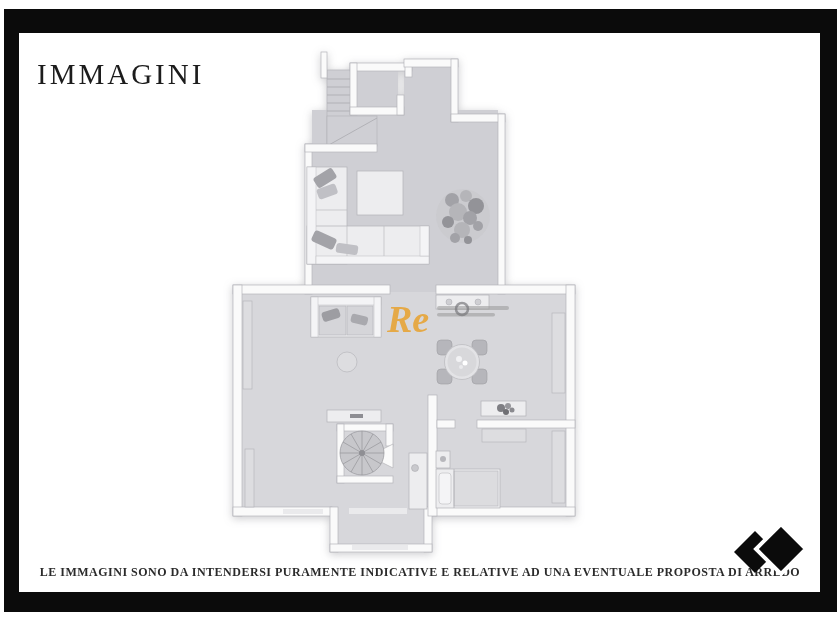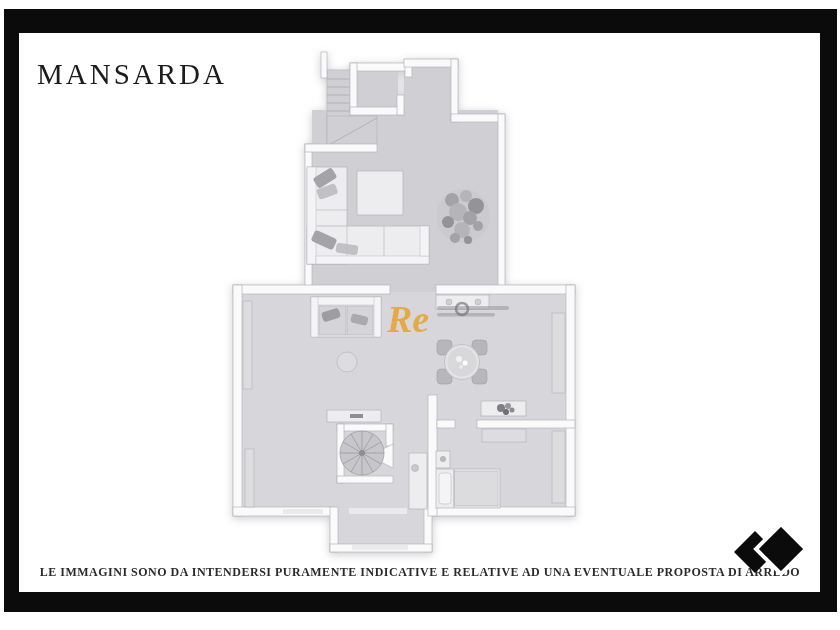--- a/index.html
+++ b/index.html
@@ -47,21 +47,21 @@
   .shell{filter:drop-shadow(0px 2px 4px rgba(70,70,80,.28));}
   .wm-text{font-family:"Liberation Serif",serif;font-style:italic;font-weight:bold;
            font-size:38px;fill:var(--accent-orange);opacity:.92;}
   .wm-bar{fill:#9c9c9c;opacity:.6;}
 </style>
 </head>
 <body>
 
 <div class="frame"></div>
 
-<div class="title">MANSARDA</div>
+<div class="title">IMMAGINI</div>
 
 <svg class="plan-svg" viewBox="0 0 840 630" xmlns="http://www.w3.org/2000/svg">
 
   <g class="shell">
 
     <rect class="floor-u" x="312" y="110" width="186" height="184"></rect>
     <rect class="floor-u" x="404" y="67" width="47" height="47"></rect>
     <rect class="floor-u" x="356" y="70" width="42" height="38"></rect>
 
     <g>

